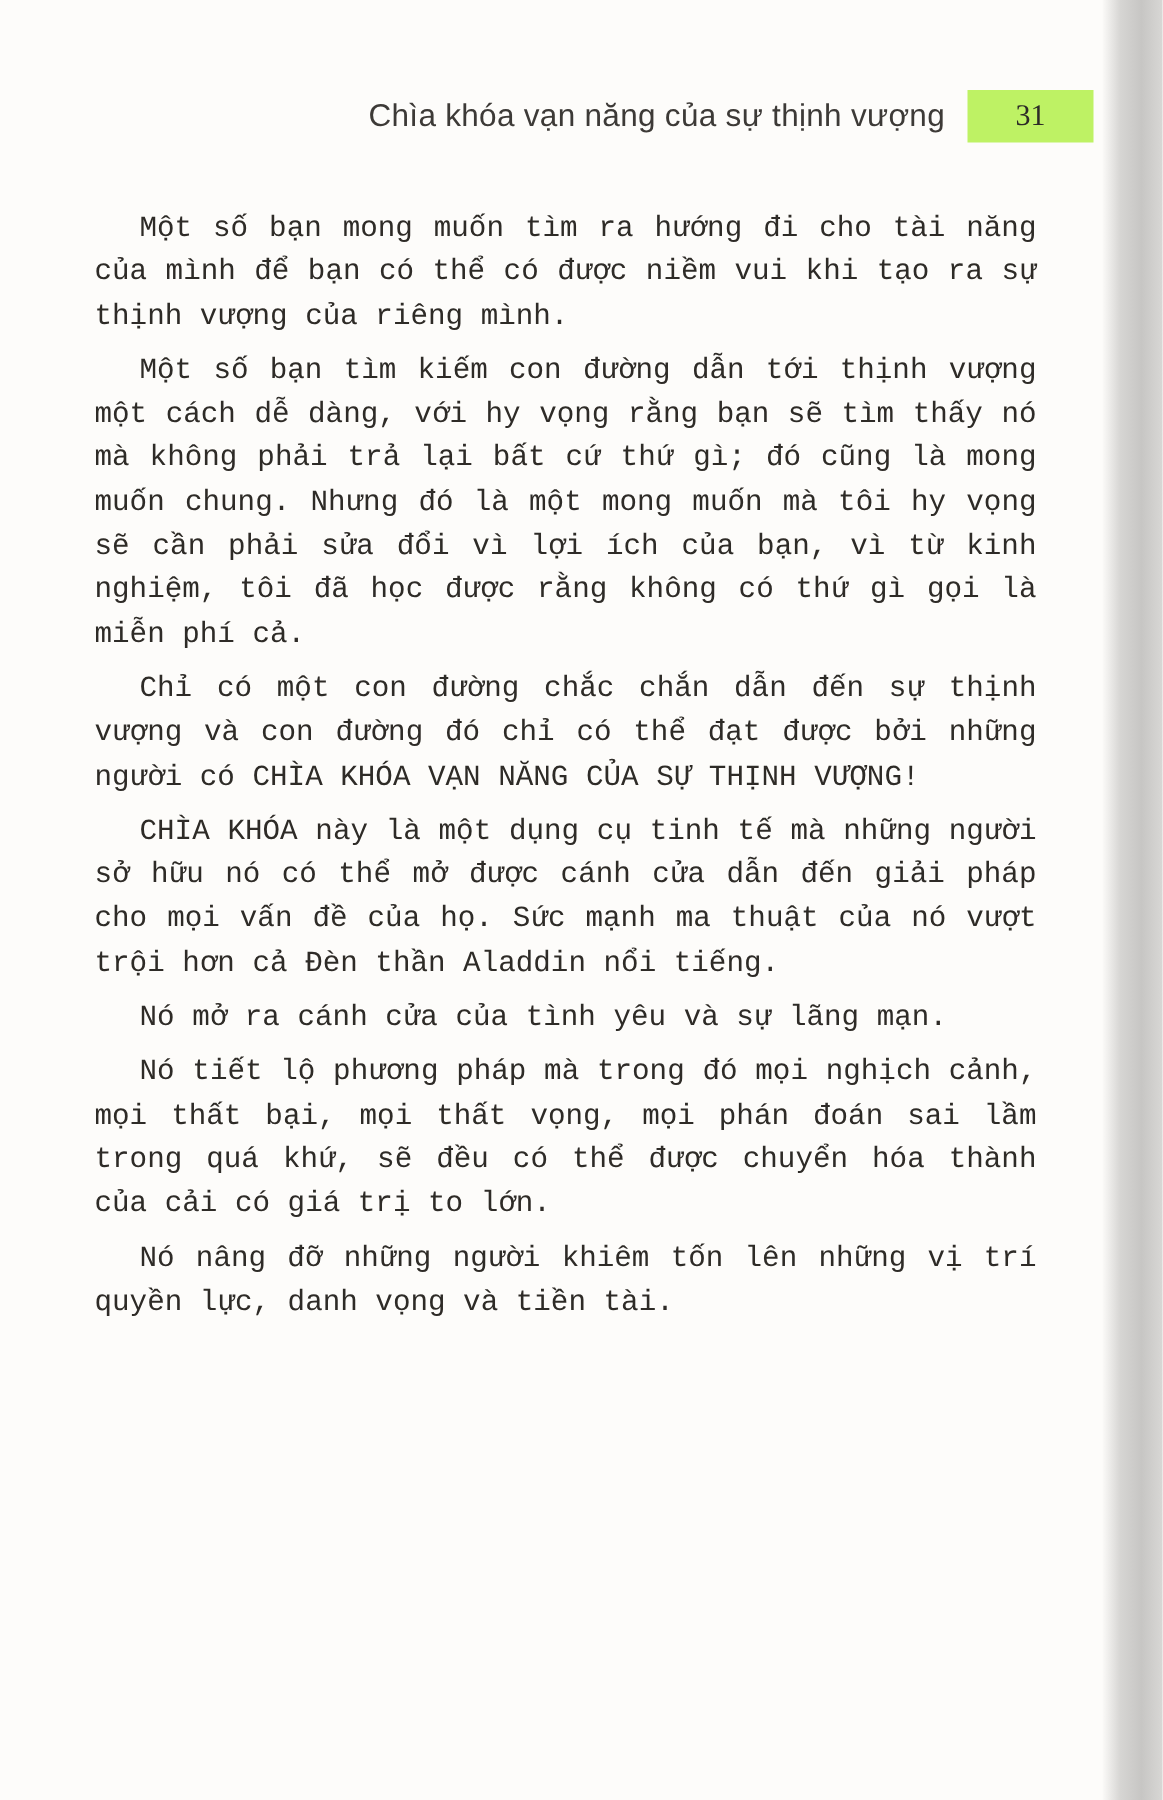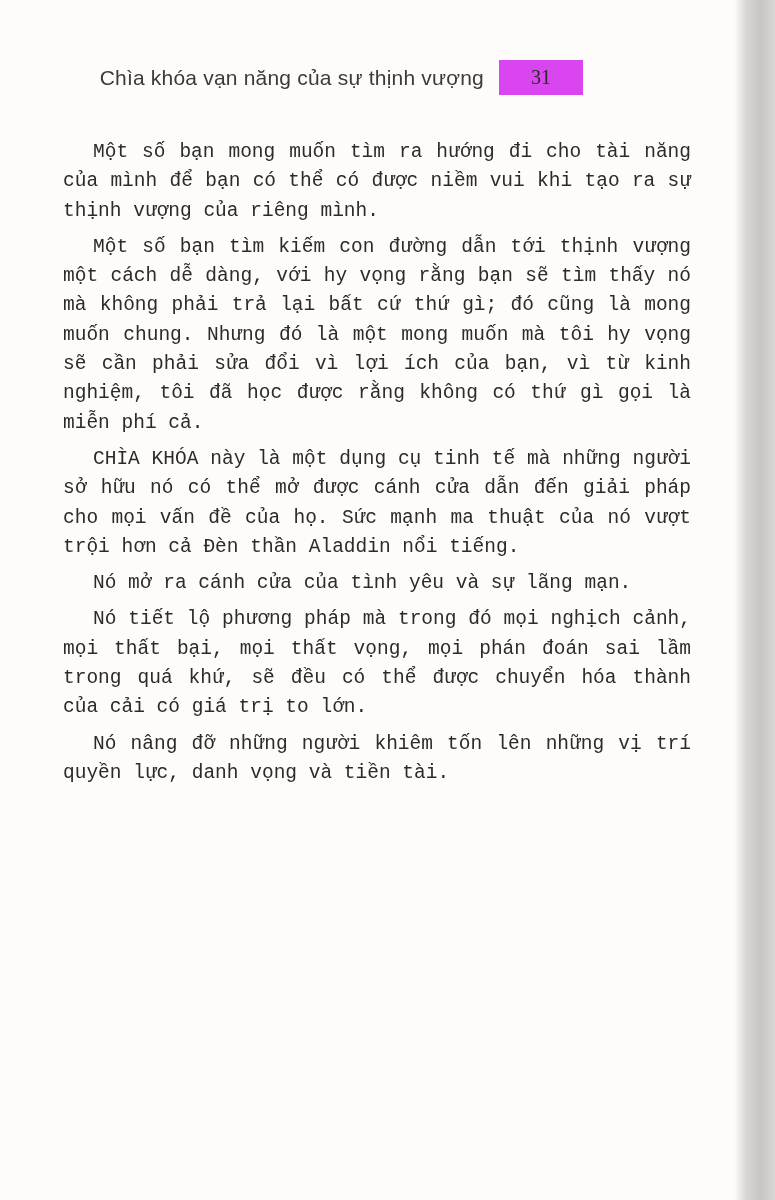--- a/index.html
+++ b/index.html
@@ -24,35 +24,36 @@
     top: 0;
     right: 0;
     width: 40px;
     height: 1200px;
     background: linear-gradient(to right, #fbfaf8 0%, #d6d5d3 30%, #c7c6c4 65%, #d8d7d5 100%);
   }
   .header {
     position: absolute;
     top: 60px;
     left: 0;
-    width: 583px;
+    width: 713px;
     display: flex;
     justify-content: flex-end;
     align-items: center;
     gap: 15px;
+    padding-left: 16px;
   }
   .header-title {
     font-family: "Liberation Sans", sans-serif;
     font-size: 21px;
     color: #3d3a37;
     letter-spacing: 0.2px;
   }
   .page-number {
     display: inline-block;
-    background: #d946ef;
+    background: #bef264;
     color: #2c2a27;
     width: 84px;
     height: 35px;
     line-height: 35px;
     text-align: center;
     font-size: 20px;
     font-family: "Liberation Serif", serif;
   }
   .body-text {
     position: absolute;
@@ -77,19 +78,20 @@
   <div class="edge-shadow"></div>
 
   <div class="header">
     <span class="header-title">Chìa khóa vạn năng của sự thịnh vượng</span>
     <span class="page-number">31</span>
   </div>
 
   <div class="body-text">
     <p>Một số bạn mong muốn tìm ra hướng đi cho tài năng của mình để bạn có thể có được niềm vui khi tạo ra sự thịnh vượng của riêng mình.</p>
     <p>Một số bạn tìm kiếm con đường dẫn tới thịnh vượng một cách dễ dàng, với hy vọng rằng bạn sẽ tìm thấy nó mà không phải trả lại bất cứ thứ gì; đó cũng là mong muốn chung. Nhưng đó là một mong muốn mà tôi hy vọng sẽ cần phải sửa đổi vì lợi ích của bạn, vì từ kinh nghiệm, tôi đã học được rằng không có thứ gì gọi là miễn phí cả.</p>
+    <p>Chỉ có một con đường chắc chắn dẫn đến sự thịnh vượng và con đường đó chỉ có thể đạt được bởi những người có CHÌA KHÓA VẠN NĂNG CỦA SỰ THỊNH VƯỢNG!</p>
     <p>CHÌA KHÓA này là một dụng cụ tinh tế mà những người sở hữu nó có thể mở được cánh cửa dẫn đến giải pháp cho mọi vấn đề của họ. Sức mạnh ma thuật của nó vượt trội hơn cả Đèn thần Aladdin nổi tiếng.</p>
     <p>Nó mở ra cánh cửa của tình yêu và sự lãng mạn.</p>
     <p>Nó tiết lộ phương pháp mà trong đó mọi nghịch cảnh, mọi thất bại, mọi thất vọng, mọi phán đoán sai lầm trong quá khứ, sẽ đều có thể được chuyển hóa thành của cải có giá trị to lớn.</p>
     <p>Nó nâng đỡ những người khiêm tốn lên những vị trí quyền lực, danh vọng và tiền tài.</p>
   </div>
 
 </div>
 
 </body></html>

